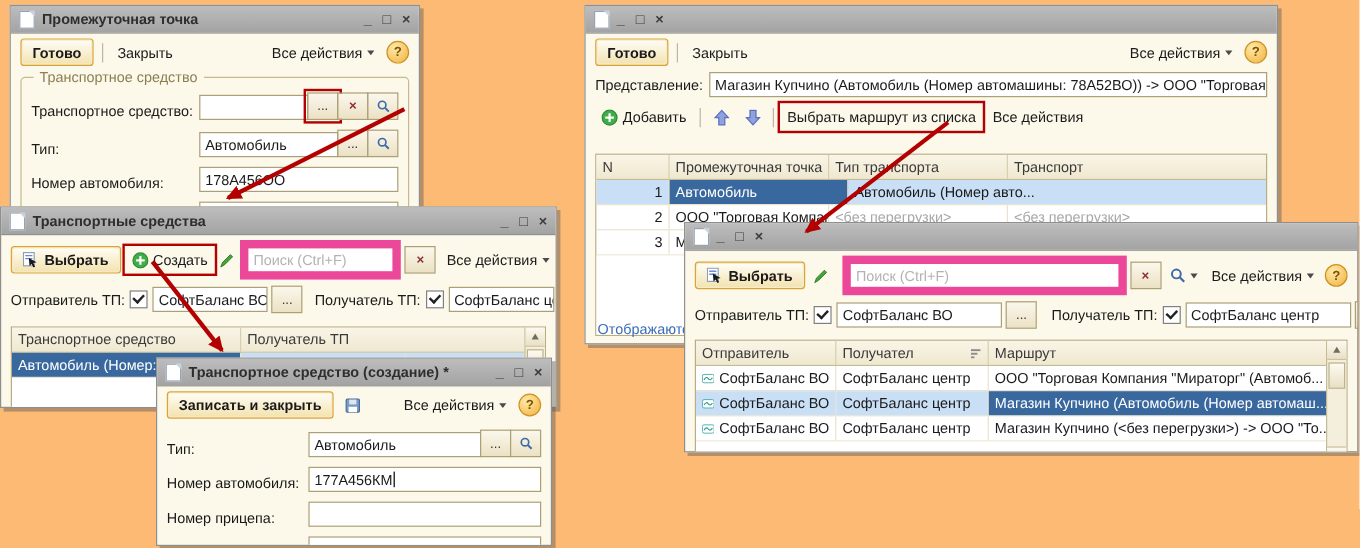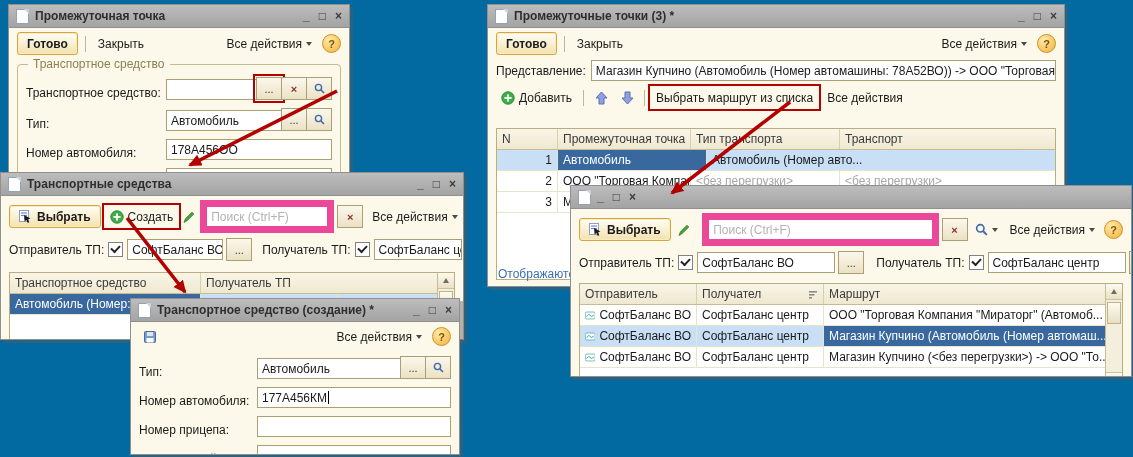--- a/index.html
+++ b/index.html
@@ -1,16 +1,16 @@
 <!DOCTYPE html>
 <html><head>
 <meta charset="utf-8">
 <style>
   html,body{margin:0;padding:0;background:#fff;}
-  .canvas{position:relative;width:1133px;height:457px;background:#0369a1;overflow:hidden;
+  .canvas{position:relative;width:1133px;height:457px;background:#fdba74;overflow:hidden;
           font-family:"Liberation Sans","DejaVu Sans",sans-serif;font-size:12px;color:#1a1a1a;}
 
   
   .window{position:absolute;background:#fcf8ea;border:1px solid #8f8f8f;
           box-shadow:3px 3px 0 rgba(90,90,90,.45);}
   .titlebar{height:22px;background:linear-gradient(#bdbdbd,#a3a3a3);border-bottom:1px solid #8f8f8f;
             display:flex;align-items:center;gap:6px;padding:0 7px;}
   .doc-icon{width:11px;height:13px;background:#fff;border:1px solid #93a2b4;position:relative;flex:0 0 auto;}
   .doc-icon::after{content:"";position:absolute;right:-1px;top:-1px;border-style:solid;border-width:0 5px 5px 0;
                    border-color:transparent #c9d3de transparent transparent;}
@@ -238,20 +238,21 @@
     <span class="doc-icon"></span>
     <span class="title">Транспортное средство (создание) *</span>
     <span class="winctl">
       <span class="wbtn">_</span>
       <span class="wbtn">□</span>
       <span class="wbtn">×</span>
     </span>
   </div>
   <div class="wbody">
     <div class="toolbar">
+      <div class="btn-primary">Записать и закрыть</div>
       <div class="btn-icon">
         <svg width="14" height="14" viewBox="0 0 14 14">
           <rect x="1.5" y="1.5" width="11" height="11" rx="1" fill="#7c9cc8" stroke="#4a6a96"></rect>
           <rect x="4" y="2" width="6" height="4" fill="#dde7f3"></rect>
           <rect x="3.5" y="8" width="7" height="4.5" fill="#fff"></rect>
         </svg>
       </div>
       <div class="spacer"></div>
       <div class="btn-flat">
         <span>Все действия</span>
@@ -292,21 +293,20 @@
               <span></span>
             </div>
       </div>
     </div>
   </div>
 </div>
 
 <div class="window" style="left:487px;top:4px;width:576px;height:281px;z-index:1;">
   <div class="titlebar">
     <span class="doc-icon"></span>
-    <span class="title">Промежуточные точки (3) *</span>
     <span class="winctl">
       <span class="wbtn">_</span>
       <span class="wbtn">□</span>
       <span class="wbtn">×</span>
     </span>
   </div>
   <div class="wbody">
     <div class="toolbar">
       <div class="btn-primary">Готово</div>
       <div class="tool-sep"></div>

